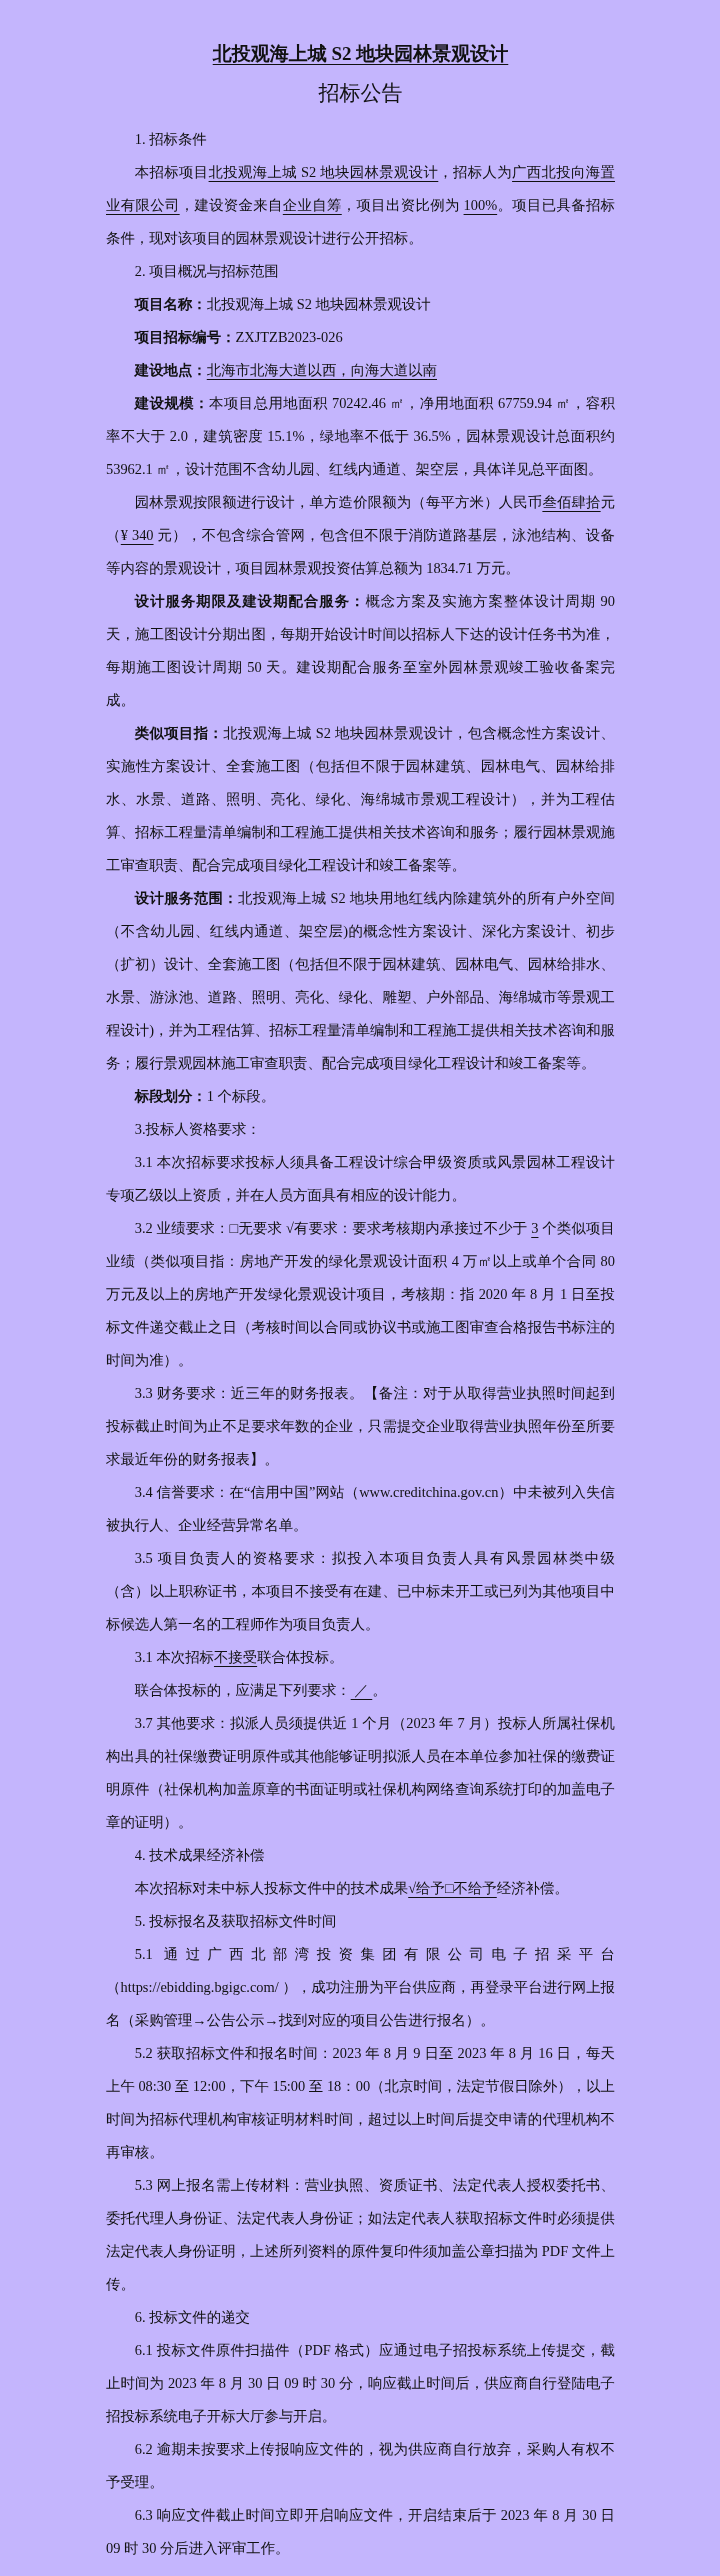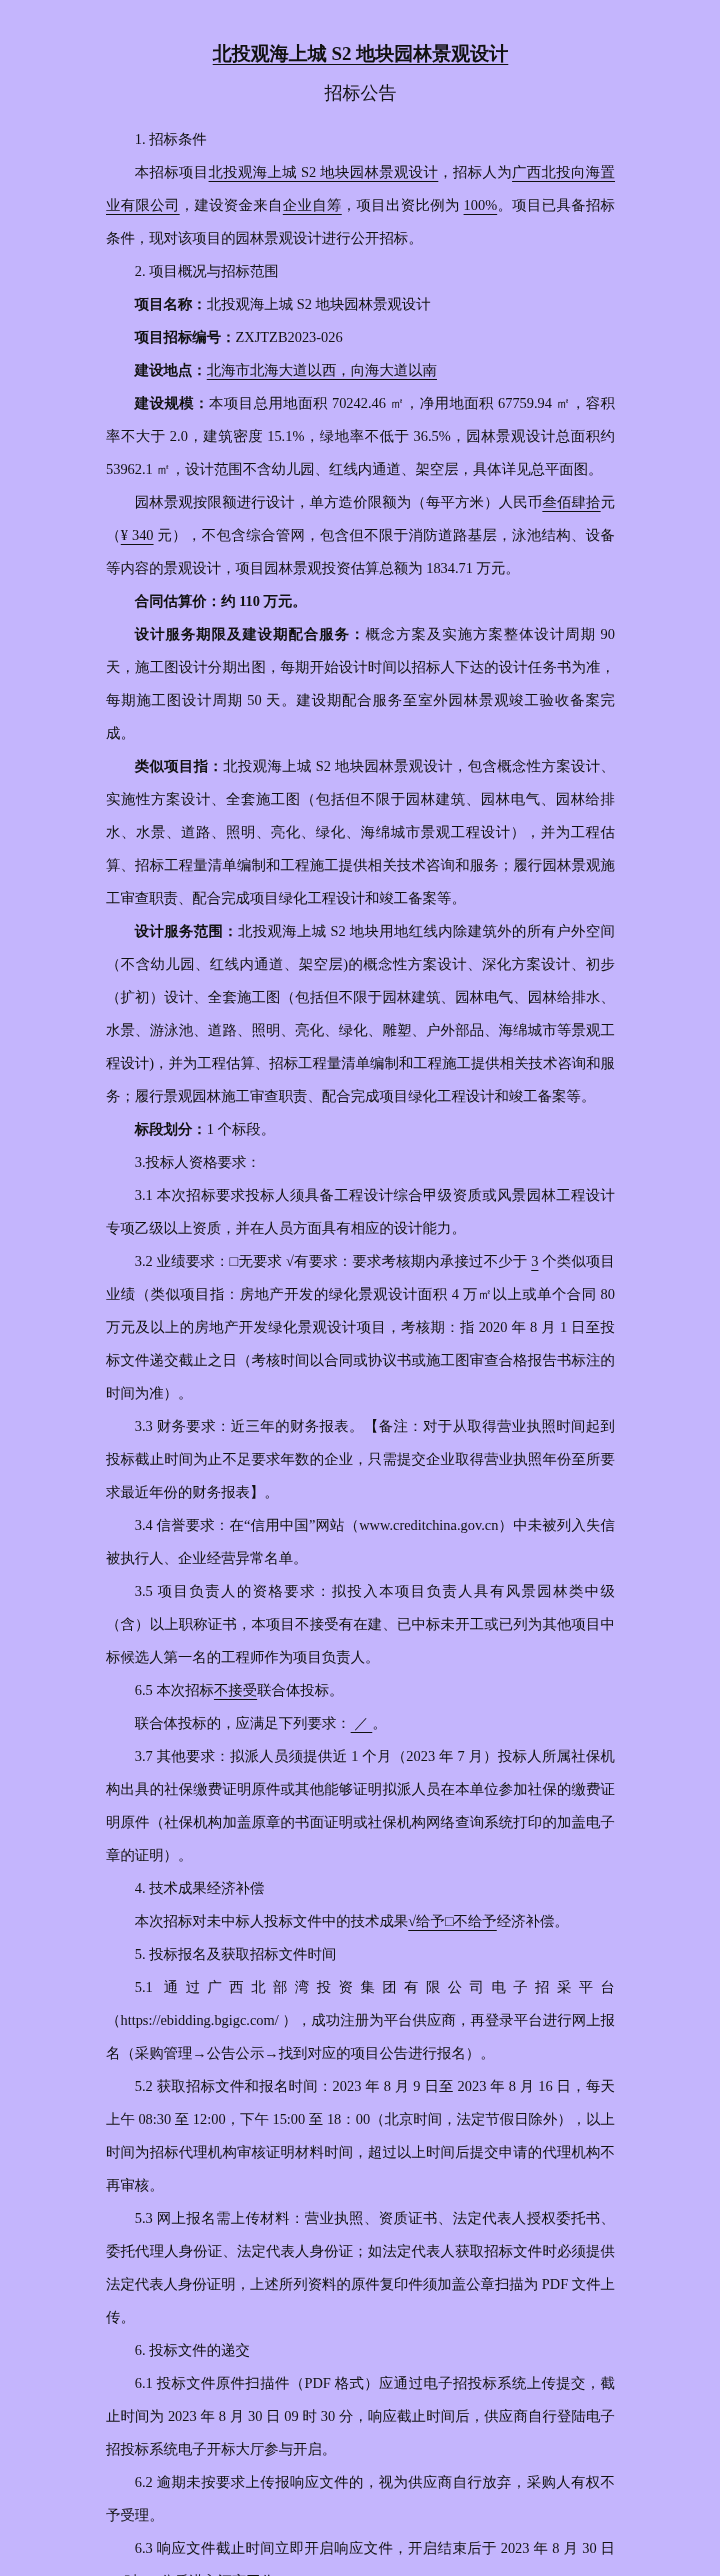--- a/index.html
+++ b/index.html
@@ -4,21 +4,21 @@
 <style>
   html,body{margin:0;padding:0;background:#ffffff;}
   .page{
     width:721px;height:2576px;box-sizing:border-box;margin:0 auto;
     background:#c4b5fd;color:#111;
     padding:34px 106px 16px 106px;
     font-family:"Liberation Serif","DejaVu Serif",serif;
     overflow:hidden;
   }
   .title{margin:3.6px 0 9px 0;text-align:center;font-size:19px;line-height:31px;font-weight:700;}
-  .subtitle{margin:0 0 14.4px 0;text-align:center;font-size:18px;line-height:31px;font-weight:400;}
+  .subtitle{margin:0 0 14.4px 0;text-align:center;font-size:21px;line-height:31px;font-weight:400;}
   .docbody p{margin:0;font-size:14.4px;line-height:33px;}
   .docbody p.heading{font-weight:400;text-indent:2em;text-align:left;}
   .docbody p.body{text-indent:2em;text-align:justify;font-family:Liberation Serif, serif;}
   .b{font-weight:700;}
   .u{text-decoration:underline;text-underline-offset:3.6px;}
 </style>
 </head>
 <body>
 
 <div class="page">
@@ -27,32 +27,31 @@
 
   <div class="docbody">
       <p class="heading"><span>1.  招标条件</span></p>
       <p class="body"><span>本招标项目</span><span class="u">北投观海上城 S2 地块园林景观设计</span><span>，招标人为</span><span class="u">广西北投向海置业有限公司</span><span>，建设资金来自</span><span class="u">企业自筹</span><span>，项目出资比例为 </span><span class="u">100%</span><span>。项目已具备招标条件，现对该项目的园林景观设计进行公开招标。</span></p>
       <p class="heading"><span>2.  项目概况与招标范围</span></p>
       <p class="body"><span class="b">项目名称：</span><span>北投观海上城 S2 地块园林景观设计</span></p>
       <p class="body"><span class="b">项目招标编号：</span><span>ZXJTZB2023-026</span></p>
       <p class="body"><span class="b">建设地点：</span><span class="u">北海市北海大道以西，向海大道以南 </span></p>
       <p class="body"><span class="b">建设规模：</span><span>本项目总用地面积 70242.46 ㎡，净用地面积 67759.94 ㎡，容积率不大于 2.0，建筑密度 15.1%，绿地率不低于 36.5%，园林景观设计总面积约 53962.1 ㎡，设计范围不含幼儿园、红线内通道、架空层，具体详见总平面图。</span></p>
       <p class="body"><span>园林景观按限额进行设计，单方造价限额为（每平方米）人民币</span><span class="u">叁佰肆拾</span><span>元（</span><span class="u">¥ 340</span><span> 元），不包含综合管网，包含但不限于消防道路基层，泳池结构、设备等内容的景观设计，项目园林景观投资估算总额为 1834.71 万元。</span></p>
-      <p class="body"><span class="b">合同估算价：</span><span class="b">约 110 万元。</span></p>
       <p class="body"><span class="b">设计服务期限及建设期配合服务：</span><span>概念方案及实施方案整体设计周期 90 天，施工图设计分期出图，每期开始设计时间以招标人下达的设计任务书为准，每期施工图设计周期 50 天。建设期配合服务至室外园林景观竣工验收备案完成。</span></p>
       <p class="body"><span class="b">类似项目指：</span><span>北投观海上城 S2 地块园林景观设计，包含概念性方案设计、实施性方案设计、全套施工图（包括但不限于园林建筑、园林电气、园林给排水、水景、道路、照明、亮化、绿化、海绵城市景观工程设计），并为工程估算、招标工程量清单编制和工程施工提供相关技术咨询和服务；履行园林景观施工审查职责、配合完成项目绿化工程设计和竣工备案等。</span></p>
       <p class="body"><span class="b">设计服务范围：</span><span>北投观海上城 S2 地块用地红线内除建筑外的所有户外空间（不含幼儿园、红线内通道、架空层)的概念性方案设计、深化方案设计、初步（扩初）设计、全套施工图（包括但不限于园林建筑、园林电气、园林给排水、水景、游泳池、道路、照明、亮化、绿化、雕塑、户外部品、海绵城市等景观工程设计)，并为工程估算、招标工程量清单编制和工程施工提供相关技术咨询和服务；履行景观园林施工审查职责、配合完成项目绿化工程设计和竣工备案等。</span></p>
       <p class="body"><span class="b">标段划分：</span><span>1 个标段。</span></p>
       <p class="heading"><span>3.投标人资格要求：</span></p>
       <p class="body"><span>3.1 本次招标要求投标人须具备工程设计综合甲级资质或风景园林工程设计专项乙级以上资质，并在人员方面具有相应的设计能力。</span></p>
       <p class="body"><span>3.2 业绩要求：□无要求 √有要求：要求考核期内承接过不少于 </span><span class="u">3</span><span> 个类似项目业绩（类似项目指：房地产开发的绿化景观设计面积 4 万㎡以上或单个合同 80 万元及以上的房地产开发绿化景观设计项目，考核期：指 2020 年 8 月 1 日至投标文件递交截止之日（考核时间以合同或协议书或施工图审查合格报告书标注的时间为准）。</span></p>
       <p class="body"><span>3.3 财务要求：近三年的财务报表。【备注：对于从取得营业执照时间起到投标截止时间为止不足要求年数的企业，只需提交企业取得营业执照年份至所要求最近年份的财务报表】。</span></p>
       <p class="body"><span>3.4 信誉要求：在“信用中国”网站（www.creditchina.gov.cn）中未被列入失信被执行人、企业经营异常名单。</span></p>
       <p class="body"><span>3.5 项目负责人的资格要求：拟投入本项目负责人具有风景园林类中级（含）以上职称证书，本项目不接受有在建、已中标未开工或已列为其他项目中标候选人第一名的工程师作为项目负责人。</span></p>
-      <p class="body"><span>6.5 本次招标</span><span class="u">不接受</span><span>联合体投标。</span></p>
+      <p class="body"><span>3.1 本次招标</span><span class="u">不接受</span><span>联合体投标。</span></p>
       <p class="body"><span>联合体投标的，应满足下列要求：</span><span class="u">&nbsp;／&nbsp;</span><span>。</span></p>
       <p class="body"><span>3.7 其他要求：拟派人员须提供近 1 个月（2023 年 7 月）投标人所属社保机构出具的社保缴费证明原件或其他能够证明拟派人员在本单位参加社保的缴费证明原件（社保机构加盖原章的书面证明或社保机构网络查询系统打印的加盖电子章的证明）。</span></p>
       <p class="heading"><span>4.  技术成果经济补偿</span></p>
       <p class="body"><span>本次招标对未中标人投标文件中的技术成果</span><span class="u">√给予□不给予</span><span>经济补偿。</span></p>
       <p class="heading"><span>5.  投标报名及获取招标文件时间</span></p>
       <p class="body"><span>5.1 通过广西北部湾投资集团有限公司电子招采平台（https://ebidding.bgigc.com/ ），成功注册为平台供应商，再登录平台进行网上报名（采购管理→公告公示→找到对应的项目公告进行报名）。</span></p>
       <p class="body"><span>5.2 获取招标文件和报名时间：2023 年 8 月 9 日至 2023 年 8 月 16 日，每天上午 08:30 至 12:00，下午 15:00 至 18：00（北京时间，法定节假日除外），以上时间为招标代理机构审核证明材料时间，超过以上时间后提交申请的代理机构不再审核。</span></p>
       <p class="body"><span>5.3 网上报名需上传材料：营业执照、资质证书、法定代表人授权委托书、委托代理人身份证、法定代表人身份证；如法定代表人获取招标文件时必须提供法定代表人身份证明，上述所列资料的原件复印件须加盖公章扫描为 PDF 文件上传。</span></p>
       <p class="heading"><span>6.  投标文件的递交</span></p>
       <p class="body"><span>6.1 投标文件原件扫描件（PDF 格式）应通过电子招投标系统上传提交，截止时间为 2023 年 8 月 30 日 09 时 30 分，响应截止时间后，供应商自行登陆电子招投标系统电子开标大厅参与开启。</span></p>

